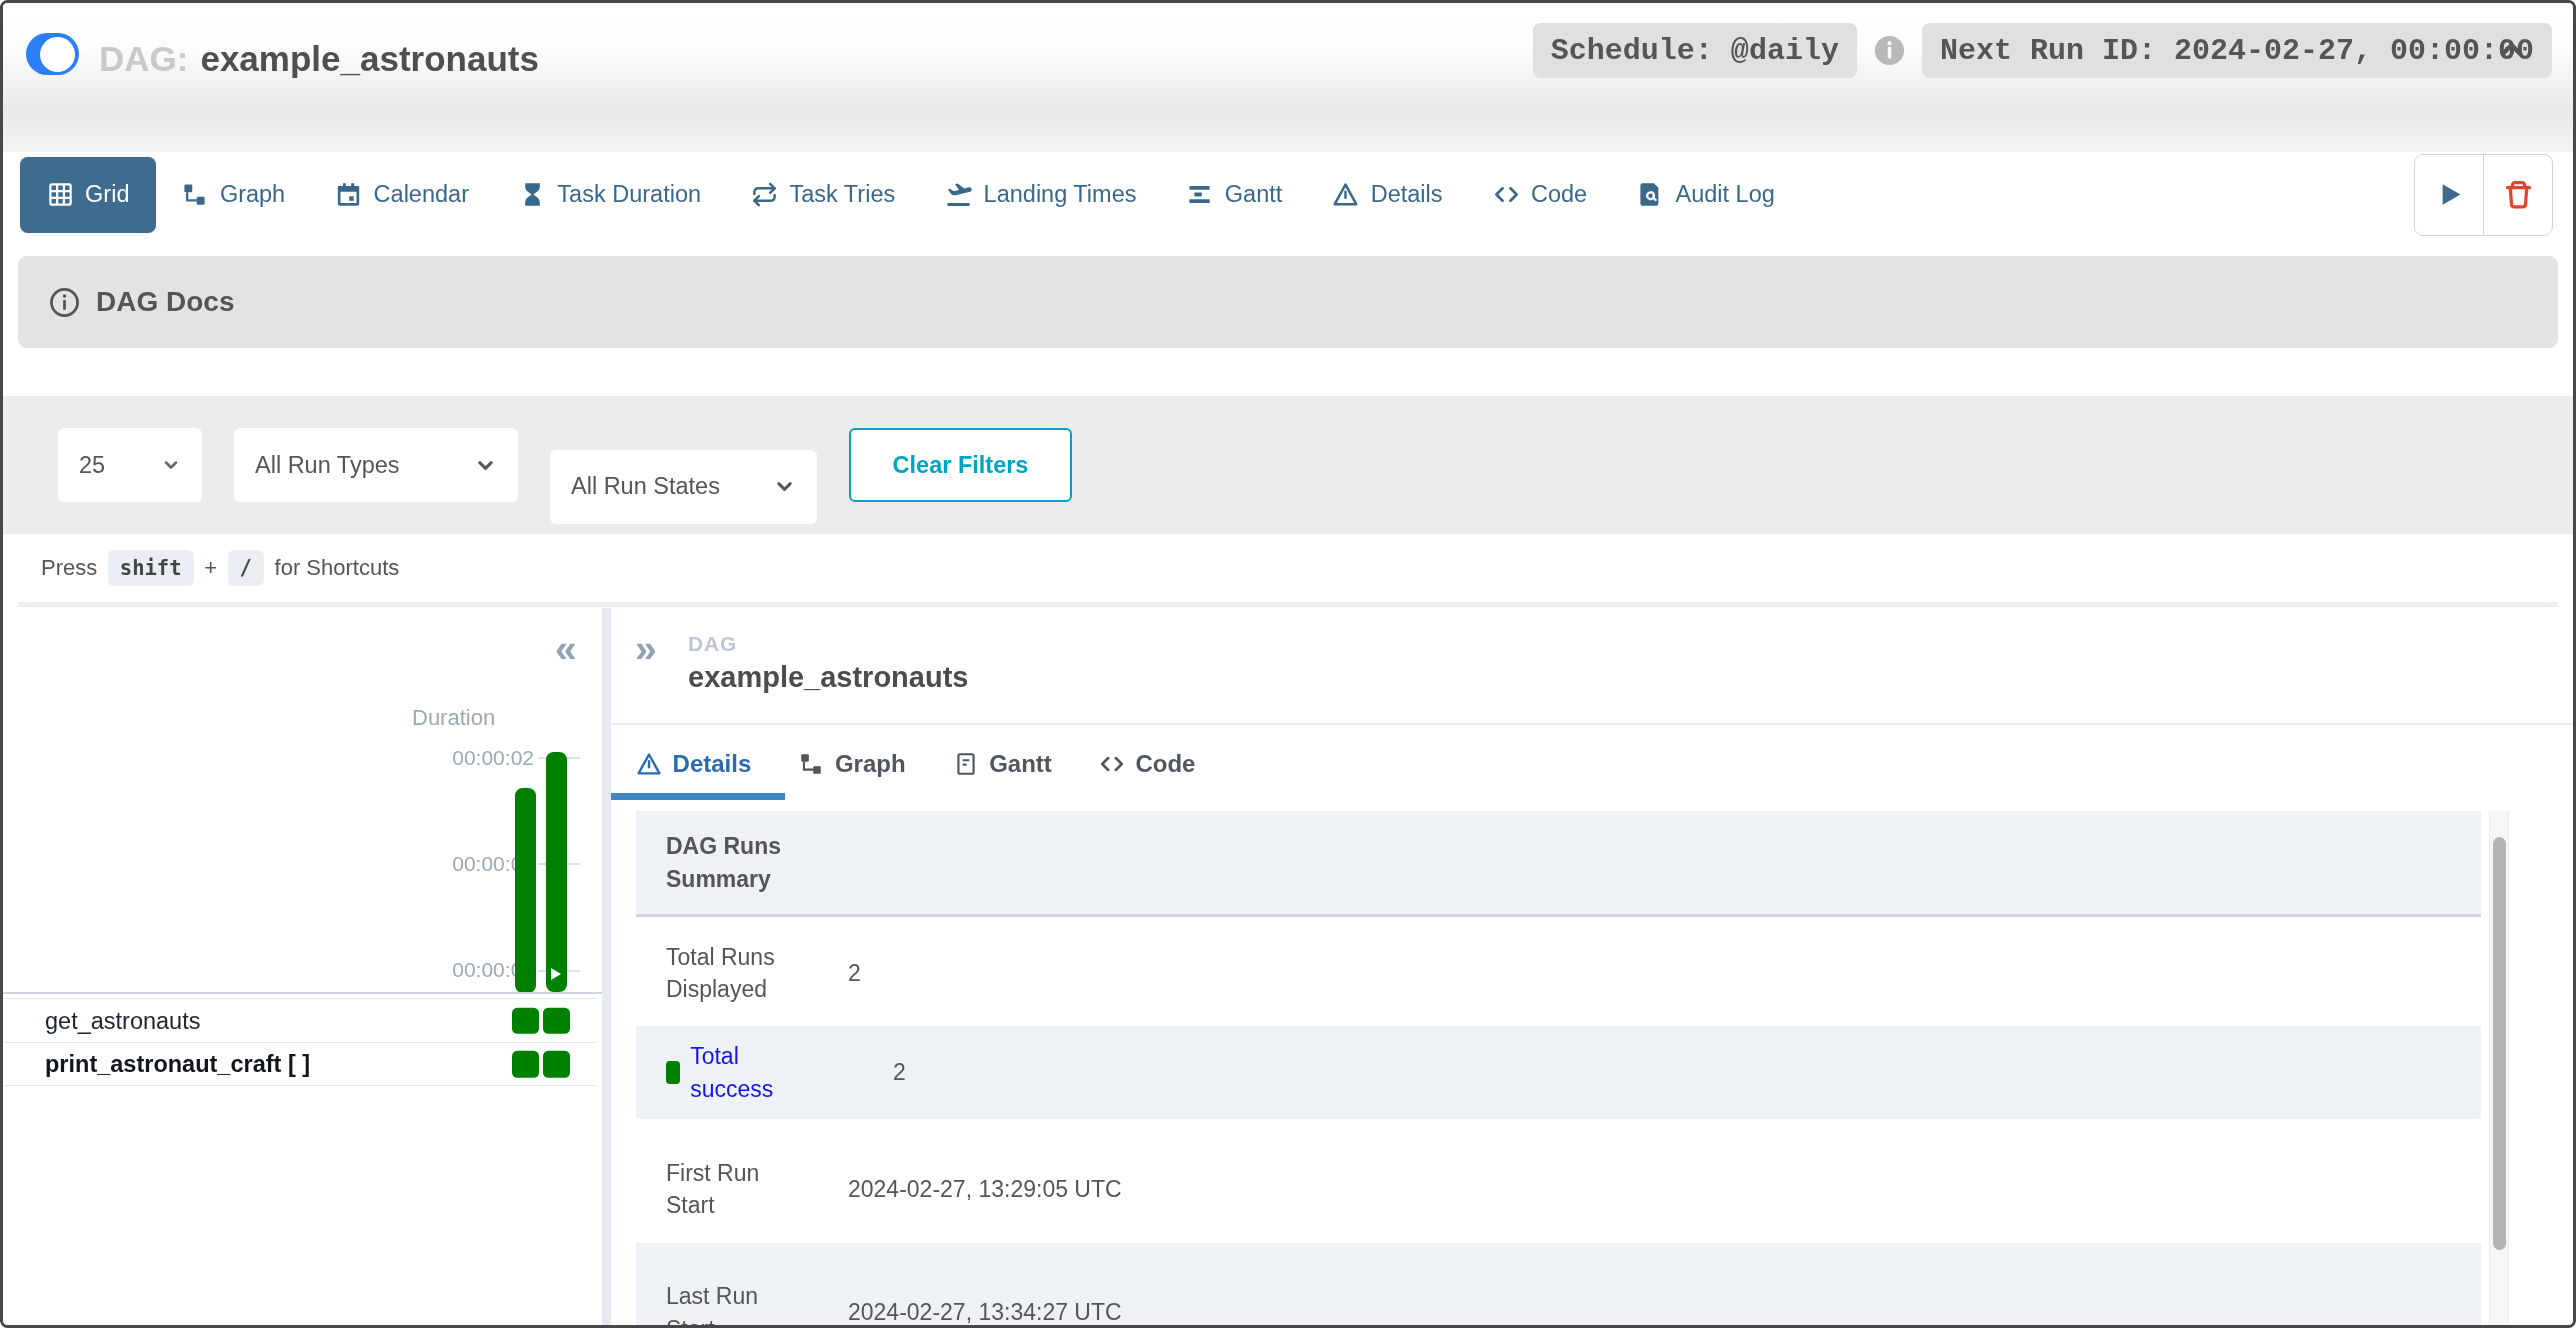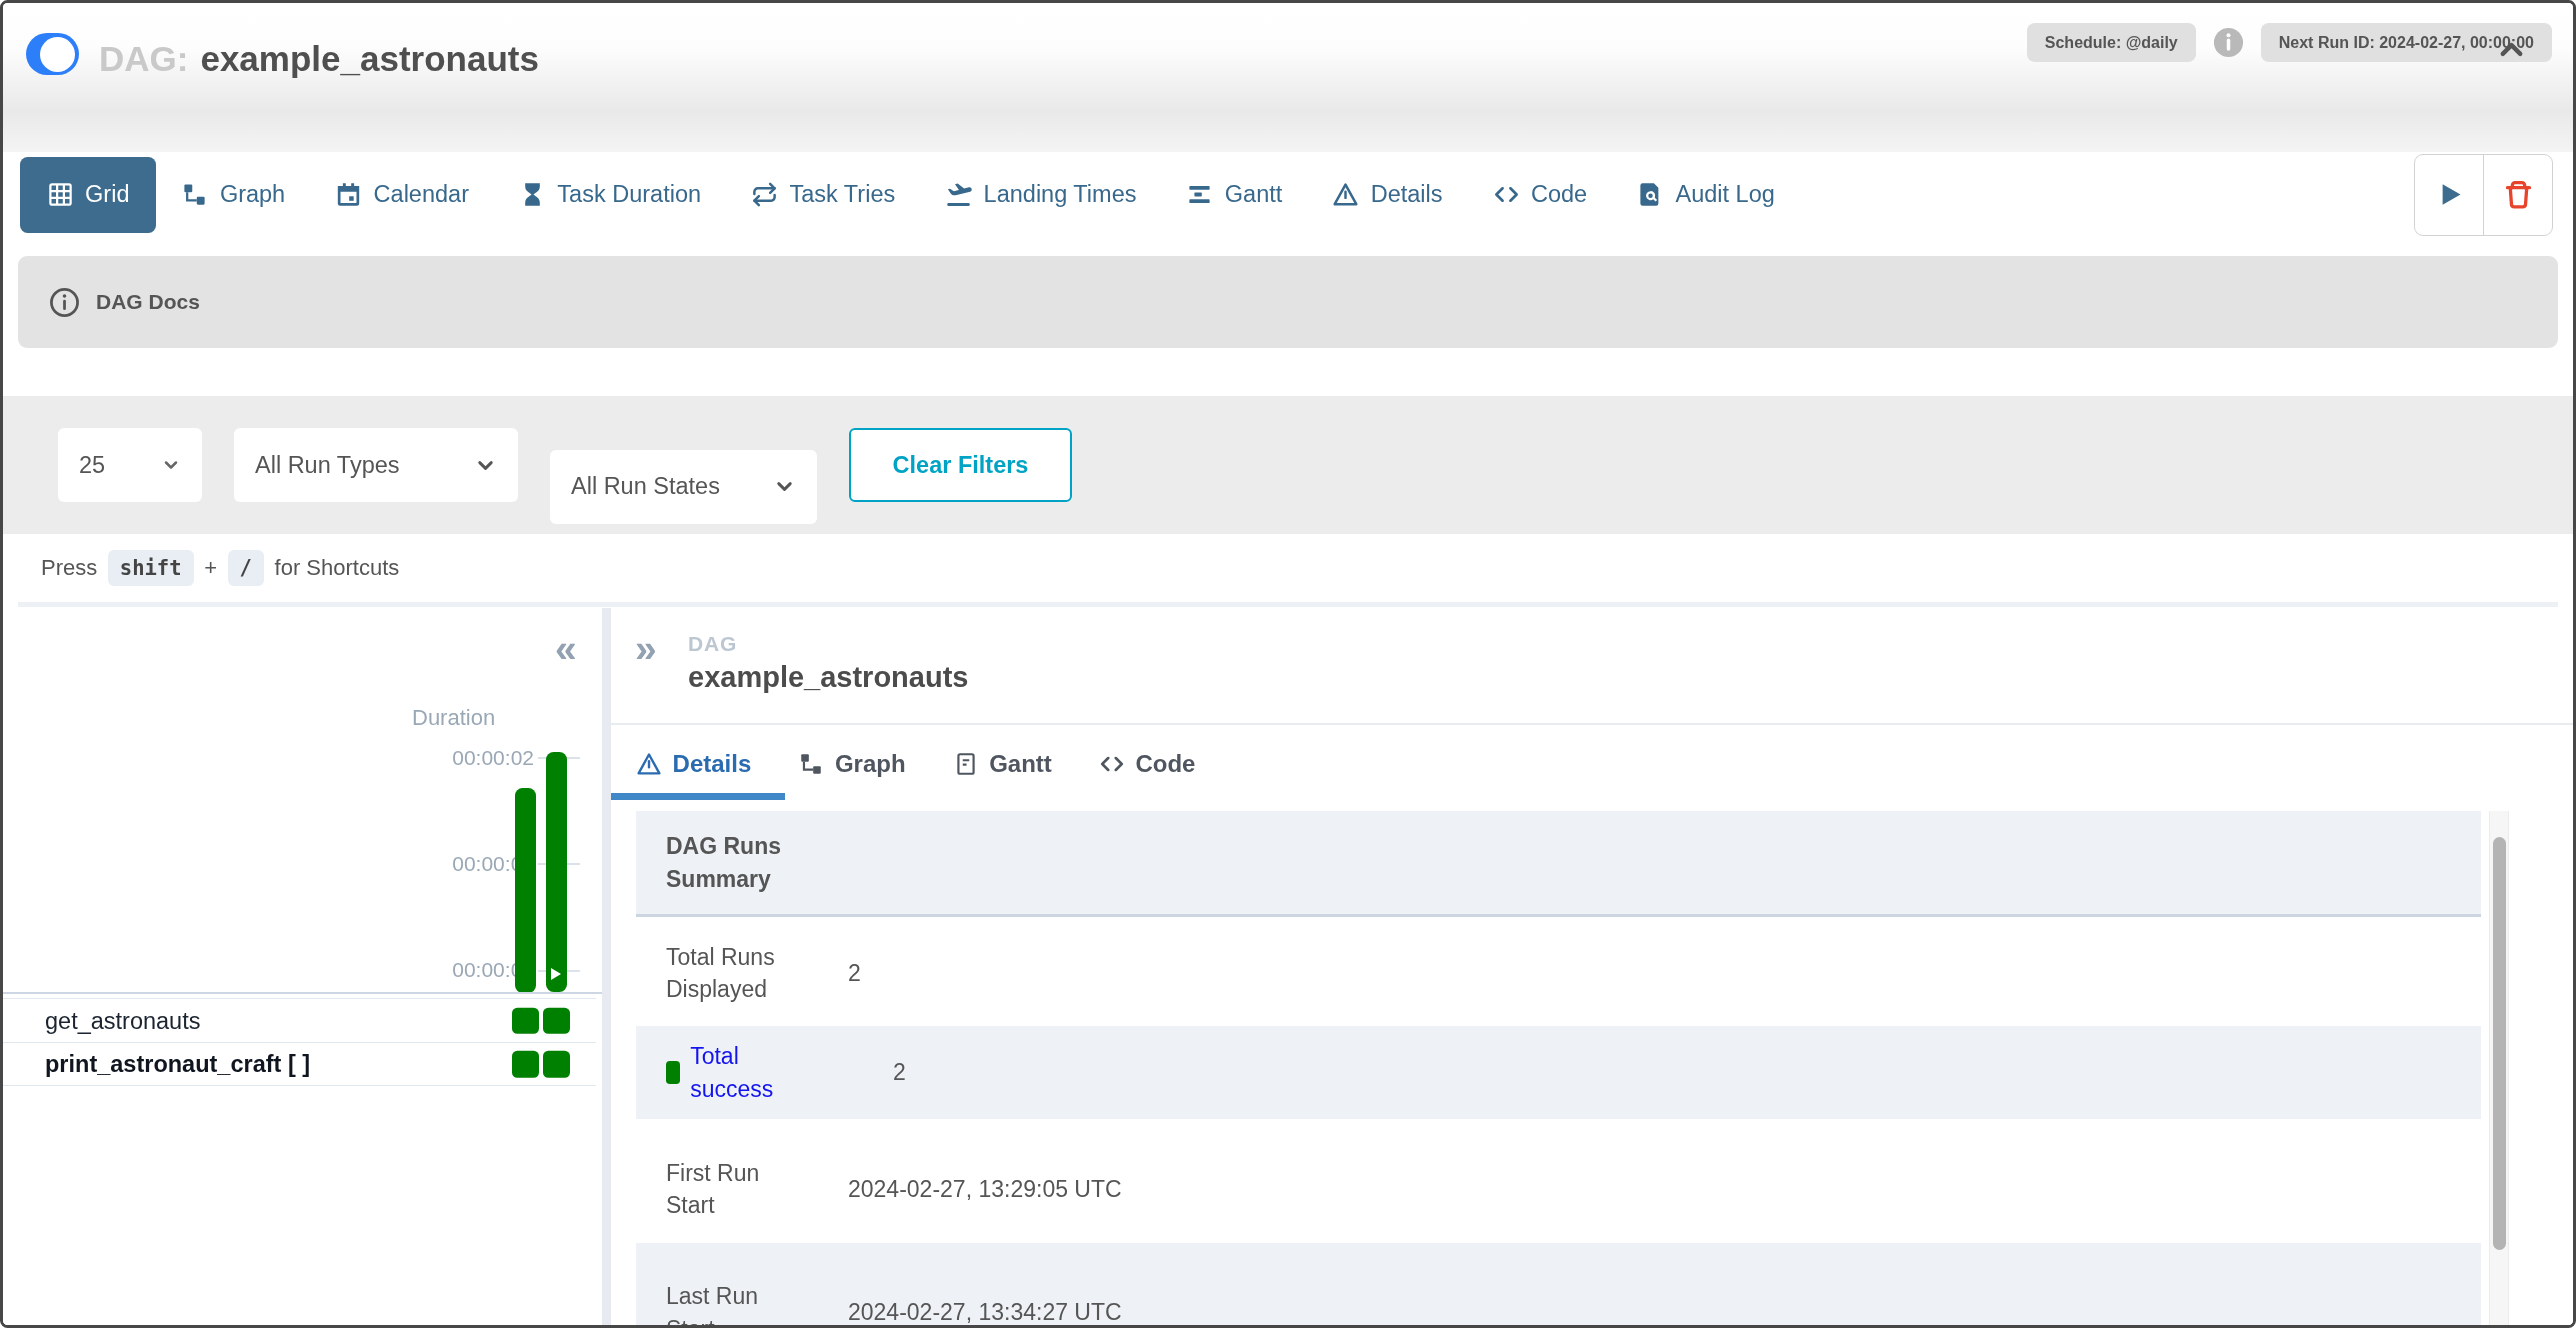--- a/index.html
+++ b/index.html
@@ -9,39 +9,39 @@
 
   
   .win-header { position:absolute; top:0; left:0; right:0; height:149px;
     background:linear-gradient(180deg,#ffffff 0%,#fdfdfd 30%,#e9e9e9 72%,#f4f4f4 100%); }
   .dag-toggle { position:absolute; left:23px; top:30px; width:53px; height:42px; border-radius:21px; background:#2d7ff9; cursor:pointer; }
   .dag-toggle .knob { position:absolute; right:3.8px; top:3.8px; width:35px; height:35px; border-radius:50%; background:#fff; }
   .page-title { position:absolute; left:96px; top:36px; font-size:35px; font-weight:700; display:flex; gap:12px; white-space:nowrap; }
   .title-prefix { color:#c9c9c9; }
   .title-name { color:#4f4f4f; }
   .header-right { position:absolute; right:21px; top:20px; display:flex; align-items:center; gap:15px; }
-  .hbadge { background:#e0e0e0; border-radius:7.6px; padding:10.6px 18px; font-size:16px; font-weight:700; color:#555; white-space:nowrap; }
+  .hbadge { background:#e0e0e0; border-radius:7.6px; padding:10.6px 18px; font-size:30px; font-weight:700; color:#555; white-space:nowrap;font-family:Liberation Mono, monospace; }
   .info-filled { width:35px; height:35px; }
 
   
   .nav-row { position:absolute; top:149px; left:0; right:0; height:102px; background:#fff; }
   .tabs { position:absolute; left:16.7px; top:4.5px; display:flex; align-items:center; }
   .tab { display:flex; align-items:center; gap:11.4px; color:#38688c; font-size:23.5px; font-weight:500; padding:0 25px; height:76px; cursor:pointer; white-space:nowrap; }
   .tab svg { width:27px; height:27px; flex:0 0 auto; }
   .tab.active { background:#3d6c8f; color:#fff; border-radius:7.6px; padding:0 27px; }
   .action-buttons { position:absolute; right:20px; top:1.5px; width:139px; height:82px; border:1.5px solid #d2d2d2; border-radius:9px; display:flex; background:#fff; }
   .action-cell { flex:1; display:flex; align-items:center; justify-content:center; cursor:pointer; }
   .action-cell + .action-cell { border-left:1.5px solid #d2d2d2; }
   .action-cell svg { width:33px; height:33px; }
   .play-color { color:#3d6c8f; } .trash-color { color:#e8432c; }
 
   
   .dag-docs { position:absolute; top:253px; left:15px; right:15px; height:92px; background:#e3e3e3; border-radius:9px; display:flex; align-items:center; padding:0 30px; gap:15px; color:#555; cursor:pointer; }
   .dag-docs svg.info { width:33px; height:33px; }
-  .dag-docs-label { font-size:21px; font-weight:700; }
+  .dag-docs-label { font-size:28px; font-weight:700; }
   .docs-chevron { position:absolute; right:44px; top:29px; width:35px; height:35px; color:#555; cursor:pointer; }
 
   
   .filter-band { position:absolute; top:393px; left:0; right:0; height:138px; background:#ececec; display:flex; align-items:center; padding-left:55px; gap:32px; }
   .f-ctrl { background:#fff; border-radius:6px; height:74px; display:flex; align-items:center; color:#555; font-size:23.5px; padding:0 21px; justify-content:space-between; cursor:pointer; }
   .f-date { width:379px; }
   .f-sm { width:144px; }
   .f-md { width:284px; }
   .f-md2 { width:267px;margin-top:43px; }
   .f-ctrl svg { width:26px; height:26px; color:#444; flex:0 0 auto; }

